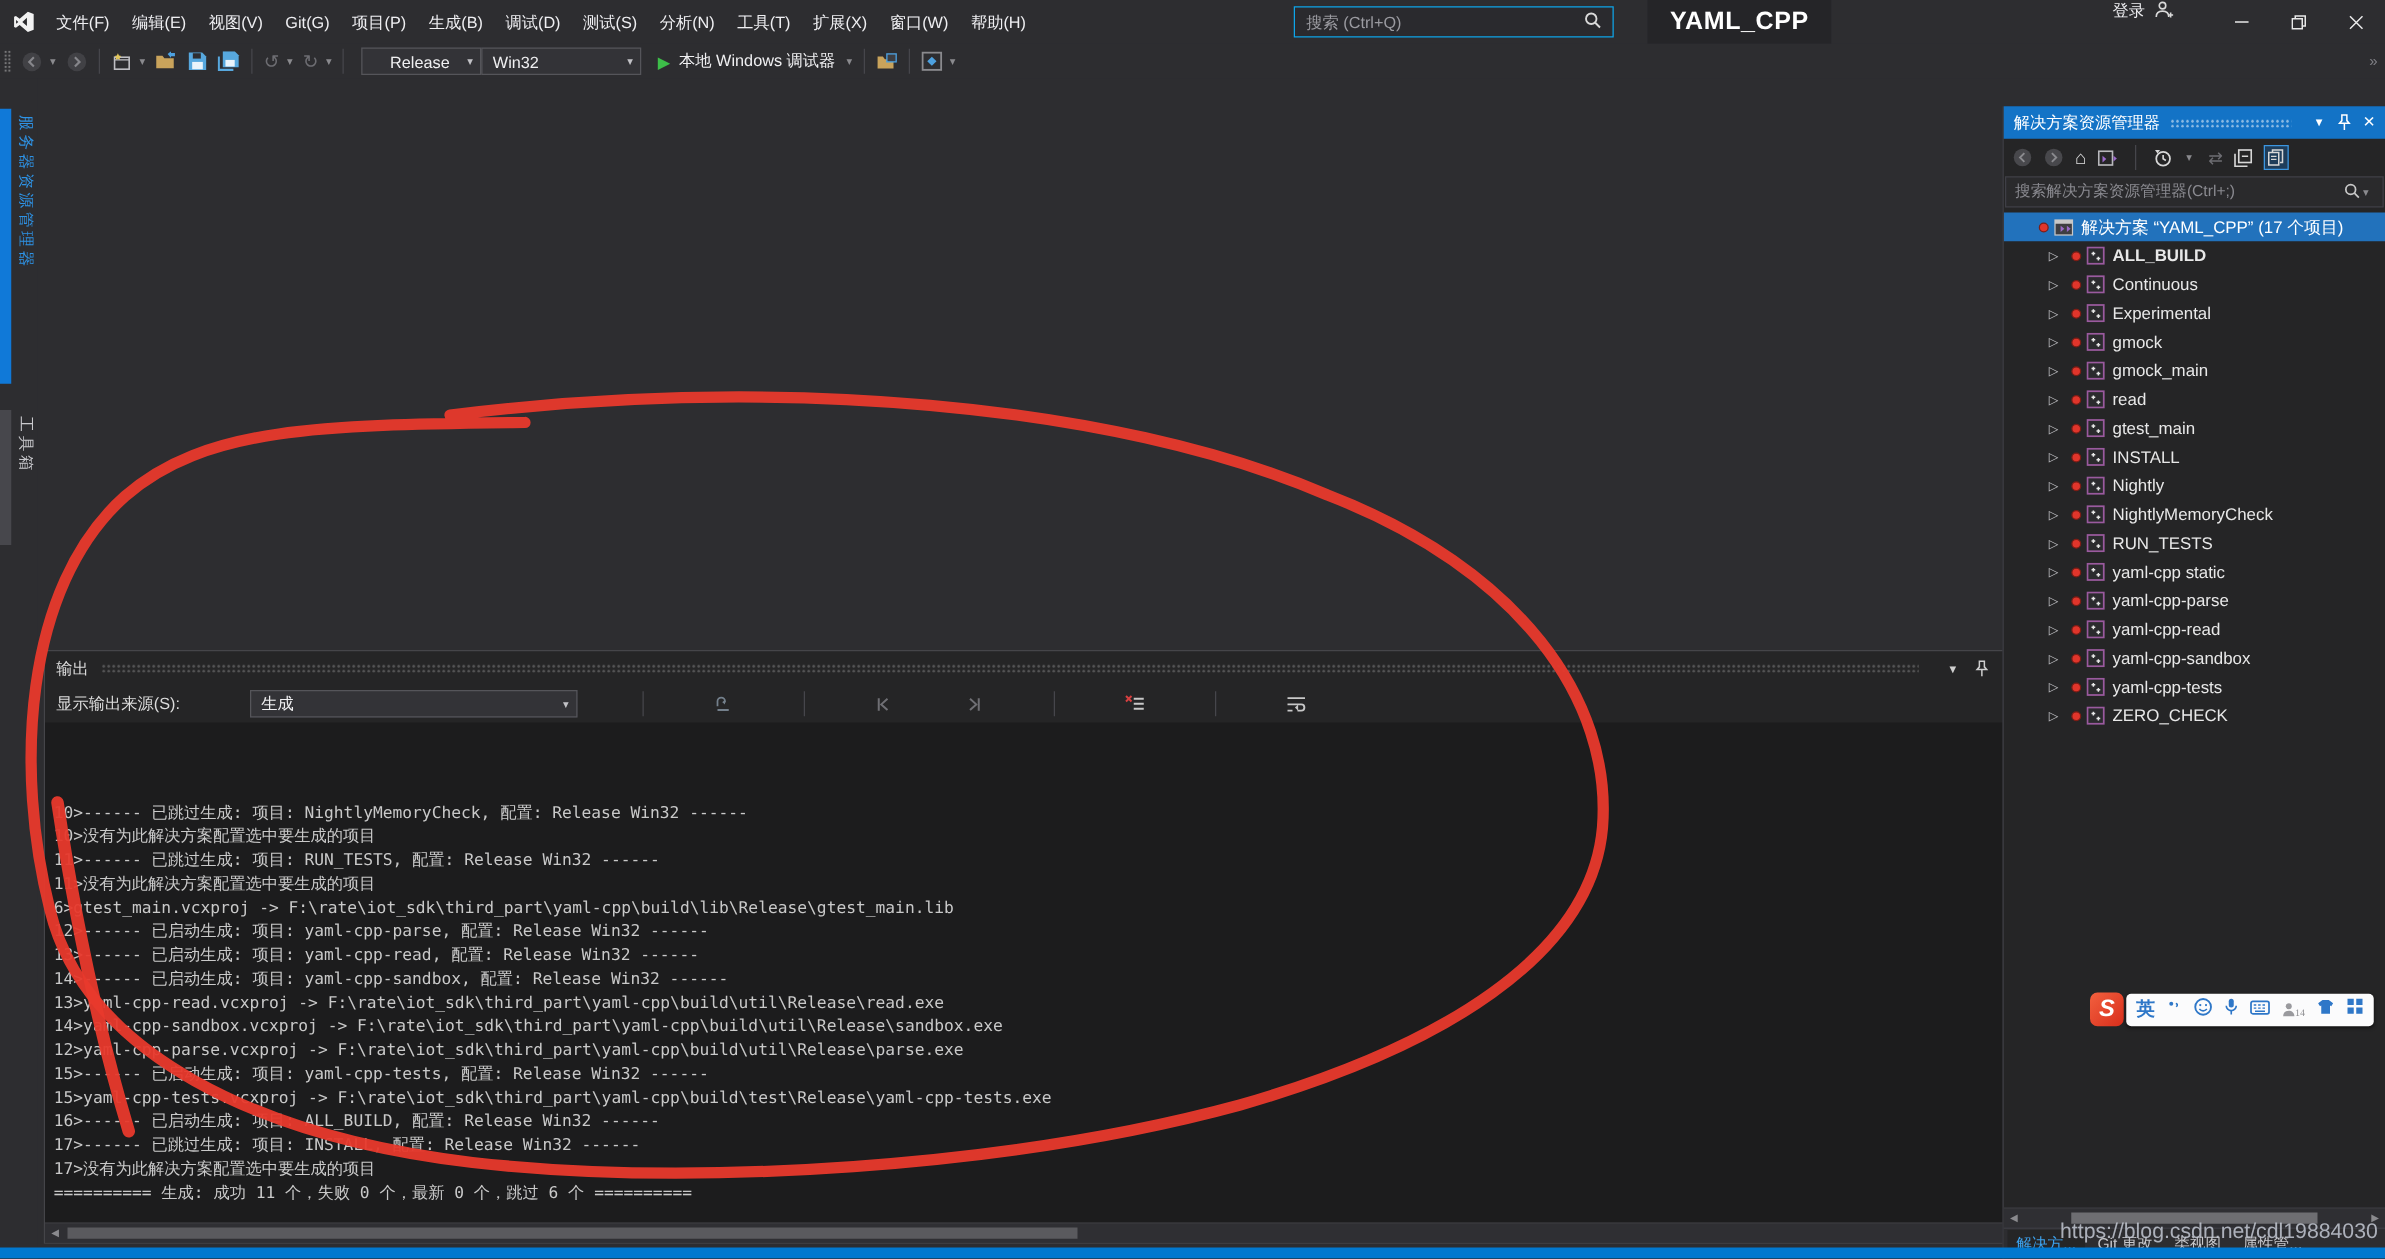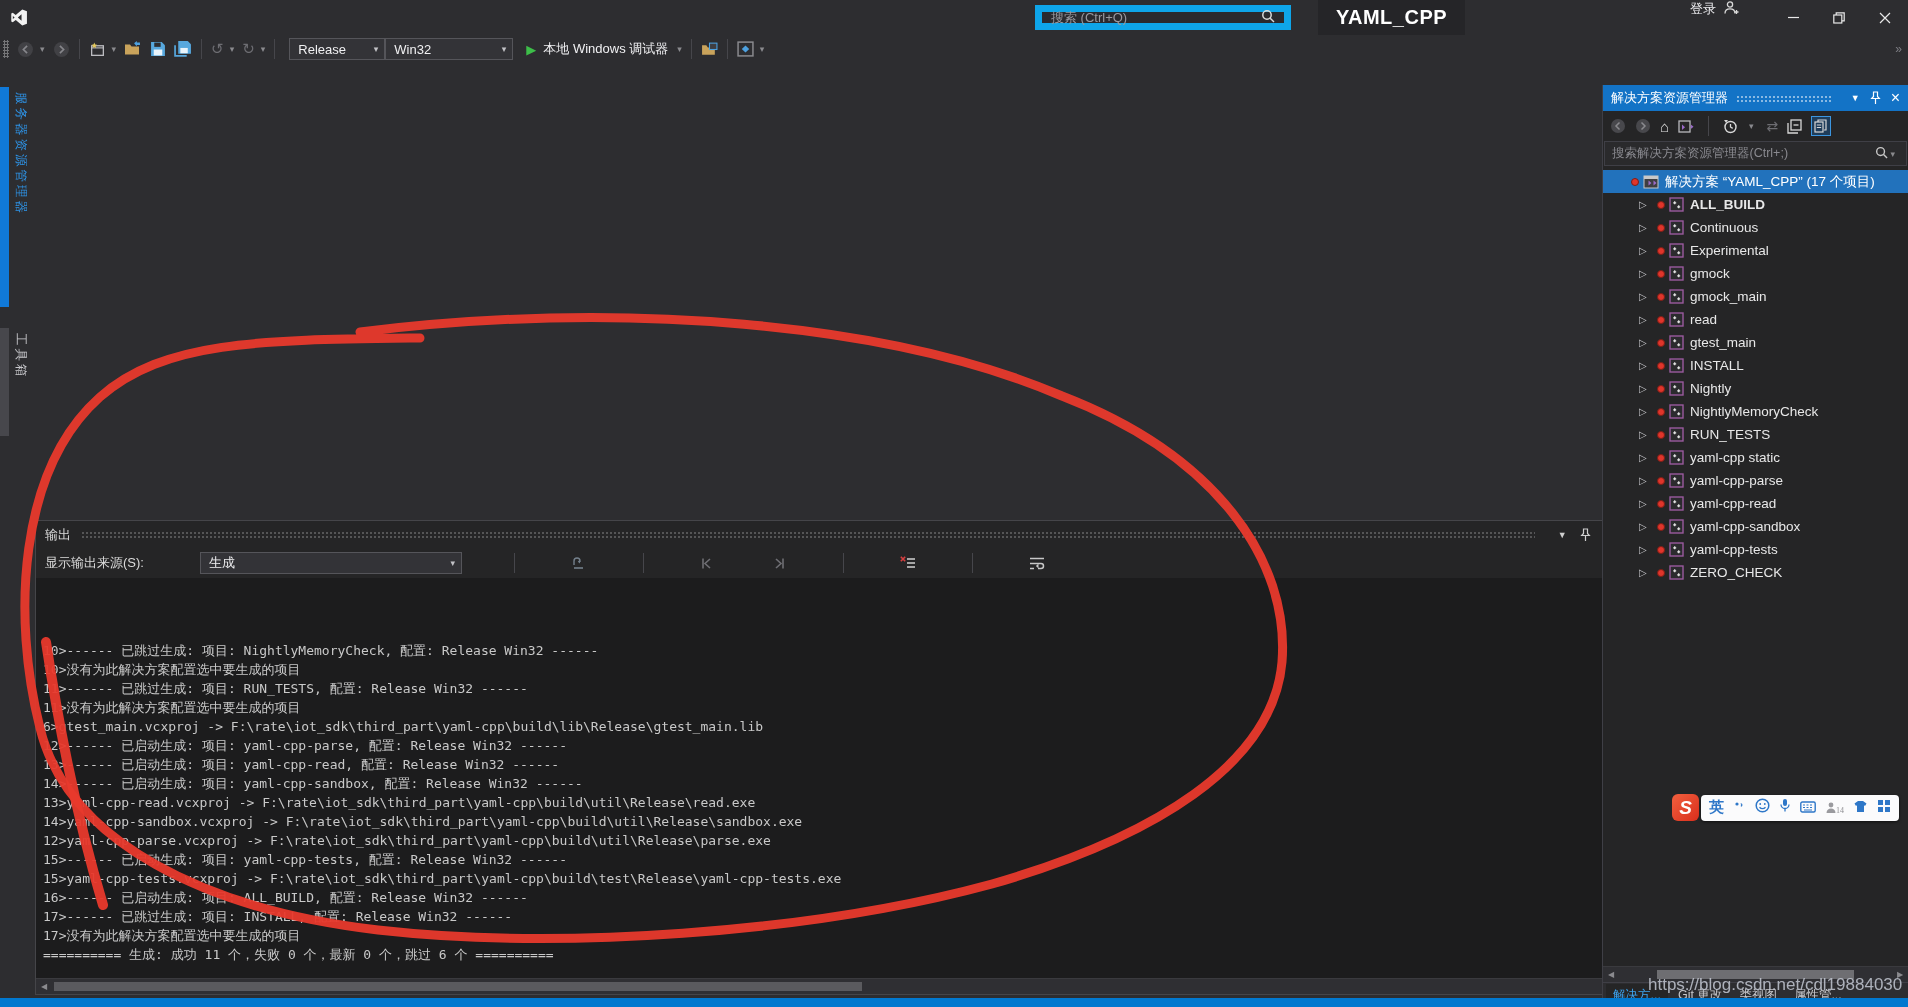--- a/index.html
+++ b/index.html
@@ -5,42 +5,42 @@
   html,body{margin:0;padding:0;background:#1a1a1a;}
   .app{position:relative;width:1908px;height:1007px;overflow:hidden;background:#2D2D30;
        font-family:"Liberation Sans",sans-serif;-webkit-font-smoothing:antialiased;}
   .app *{box-sizing:border-box;}
 
   
   .titlebar{position:absolute;left:0;top:0;right:0;height:35px;background:#2D2D30;display:flex;align-items:center;}
   .vs-logo{margin:0 8px 0 10px;display:flex;align-items:center;}
   .menus{display:flex;height:100%;}
   .menu-item{padding:0 9px;font-size:13px;color:#EFEFF2;line-height:35px;white-space:nowrap;cursor:default;}
-  .qsearch{position:absolute;left:1035px;top:5px;width:256px;height:25px;border:7px solid #0ea5e9;background:#2A2A2E;
+  .qsearch{position:absolute;left:1035px;top:5px;width:256px;height:25px;border:1px solid #0ea5e9;background:#2A2A2E;
            display:flex;align-items:center;padding:0 9px;color:#9A9AA0;font-size:13px;}
   .qsearch .sp{flex:1;}
   .proj-badge{position:absolute;left:1318px;top:0;height:35px;padding:0 18px;background:#252528;color:#FFFFFF;
               font-weight:bold;font-size:20px;display:flex;align-items:center;letter-spacing:.5px;}
   .tb-right{position:absolute;right:0;top:0;height:35px;display:flex;}
   .signin{font-size:13px;color:#EFEFF2;margin-right:7px;}
   .user-ico{margin-right:30px;display:flex;}
   .wbtn{width:46px;height:35px;display:flex;align-items:center;justify-content:center;color:#E8E8E8;}
 
   
   .toolbar{position:absolute;left:0;top:35px;right:0;height:28px;display:flex;align-items:center;background:#2D2D30;}
   .grip-v{width:6px;height:18px;margin:0 4px 0 3px;
           background-image:radial-gradient(rgba(255,255,255,.35) 1px,transparent 1.2px);background-size:3px 3px;}
   .tbtn{display:flex;align-items:center;justify-content:center;height:24px;padding:0 3px;margin:0 1px;}
   .tb-caret{color:#8A8A8E;font-size:9px;padding:0 2px;margin-right:2px;}
   .sep{width:1px;height:20px;background:#46464B;margin:0 5px;}
   .dim{color:#6D6D72;font-size:15px;}
   .combo{height:22px;background:#333337;border:1px solid #55555A;display:flex;align-items:center;font-size:13px;color:#F0F0F2;}
   .combo .cv{padding:0 8px;flex:1;white-space:nowrap;}
   .combo .ccaret{padding:0 6px;color:#C2C2C6;font-size:9px;}
-  .combo.release{width:96px;margin-left:9px;}
+  .combo.release{width:96px;margin-left:9px;text-align:right;}
   .combo.platform{width:128px;margin-left:0;}
   .debug-btn{display:flex;align-items:center;margin-left:13px;font-size:13px;color:#F0F0F2;gap:7px;white-space:nowrap;}
   .play{color:#3DBE49;font-size:13px;}
   .toolbar-overflow{position:absolute;right:6px;color:#7E7E84;font-size:12px;}
 
   
   .rail{position:absolute;left:0;top:63px;bottom:0;width:30px;background:#2D2D30;}
   .rail-tab{position:absolute;left:0;width:30px;display:flex;}
   .rail-bar{width:9px;flex:none;}
   .rail-label{writing-mode:vertical-rl;text-orientation:sideways;font-size:12.5px;letter-spacing:3px;margin-left:3px;padding-top:5px;white-space:nowrap;}
@@ -118,20 +118,36 @@
 <body>
 
 <div class="app">
 
   <header class="titlebar">
     <span class="vs-logo">
       <svg width="18" height="17" viewBox="0 0 17 16">
           <path fill="#F2F2F2" d="M11.6.4 16 2.1v11.8l-4.4 1.7-6.2-5.3-2.8 2.2-1.4-.7V4.2l1.4-.7 2.8 2.2L11.6.4zM2.7 6.5v3l1.7-1.5-1.7-1.5zm8.2-1.6L7.4 8l3.5 3.1V4.9z"></path>
         </svg>
     </span>
+    <nav class="menus">
+
+    <span class="menu-item bold">文件(F)</span>
+        <span class="menu-item bold">编辑(E)</span>
+        <span class="menu-item bold">视图(V)</span>
+        <span class="menu-item bold">Git(G)</span>
+        <span class="menu-item bold">项目(P)</span>
+        <span class="menu-item bold">生成(B)</span>
+        <span class="menu-item bold">调试(D)</span>
+        <span class="menu-item bold">测试(S)</span>
+        <span class="menu-item bold">分析(N)</span>
+        <span class="menu-item bold">工具(T)</span>
+        <span class="menu-item bold">扩展(X)</span>
+        <span class="menu-item bold">窗口(W)</span>
+        <span class="menu-item bold">帮助(H)</span>
+      </nav>
     <div class="qsearch">
       <span class="sp">搜索 (Ctrl+Q)</span>
       <span>
         <svg width="14" height="14" viewBox="0 0 14 14">
             <circle cx="6" cy="6" r="4.2" fill="none" stroke="#DADADA" stroke-width="1.5"></circle>
             <line x1="9.2" y1="9.2" x2="13" y2="13" stroke="#DADADA" stroke-width="1.5"></line>
           </svg>
       </span>
     </div>
     <div class="proj-badge">YAML_CPP</div>

